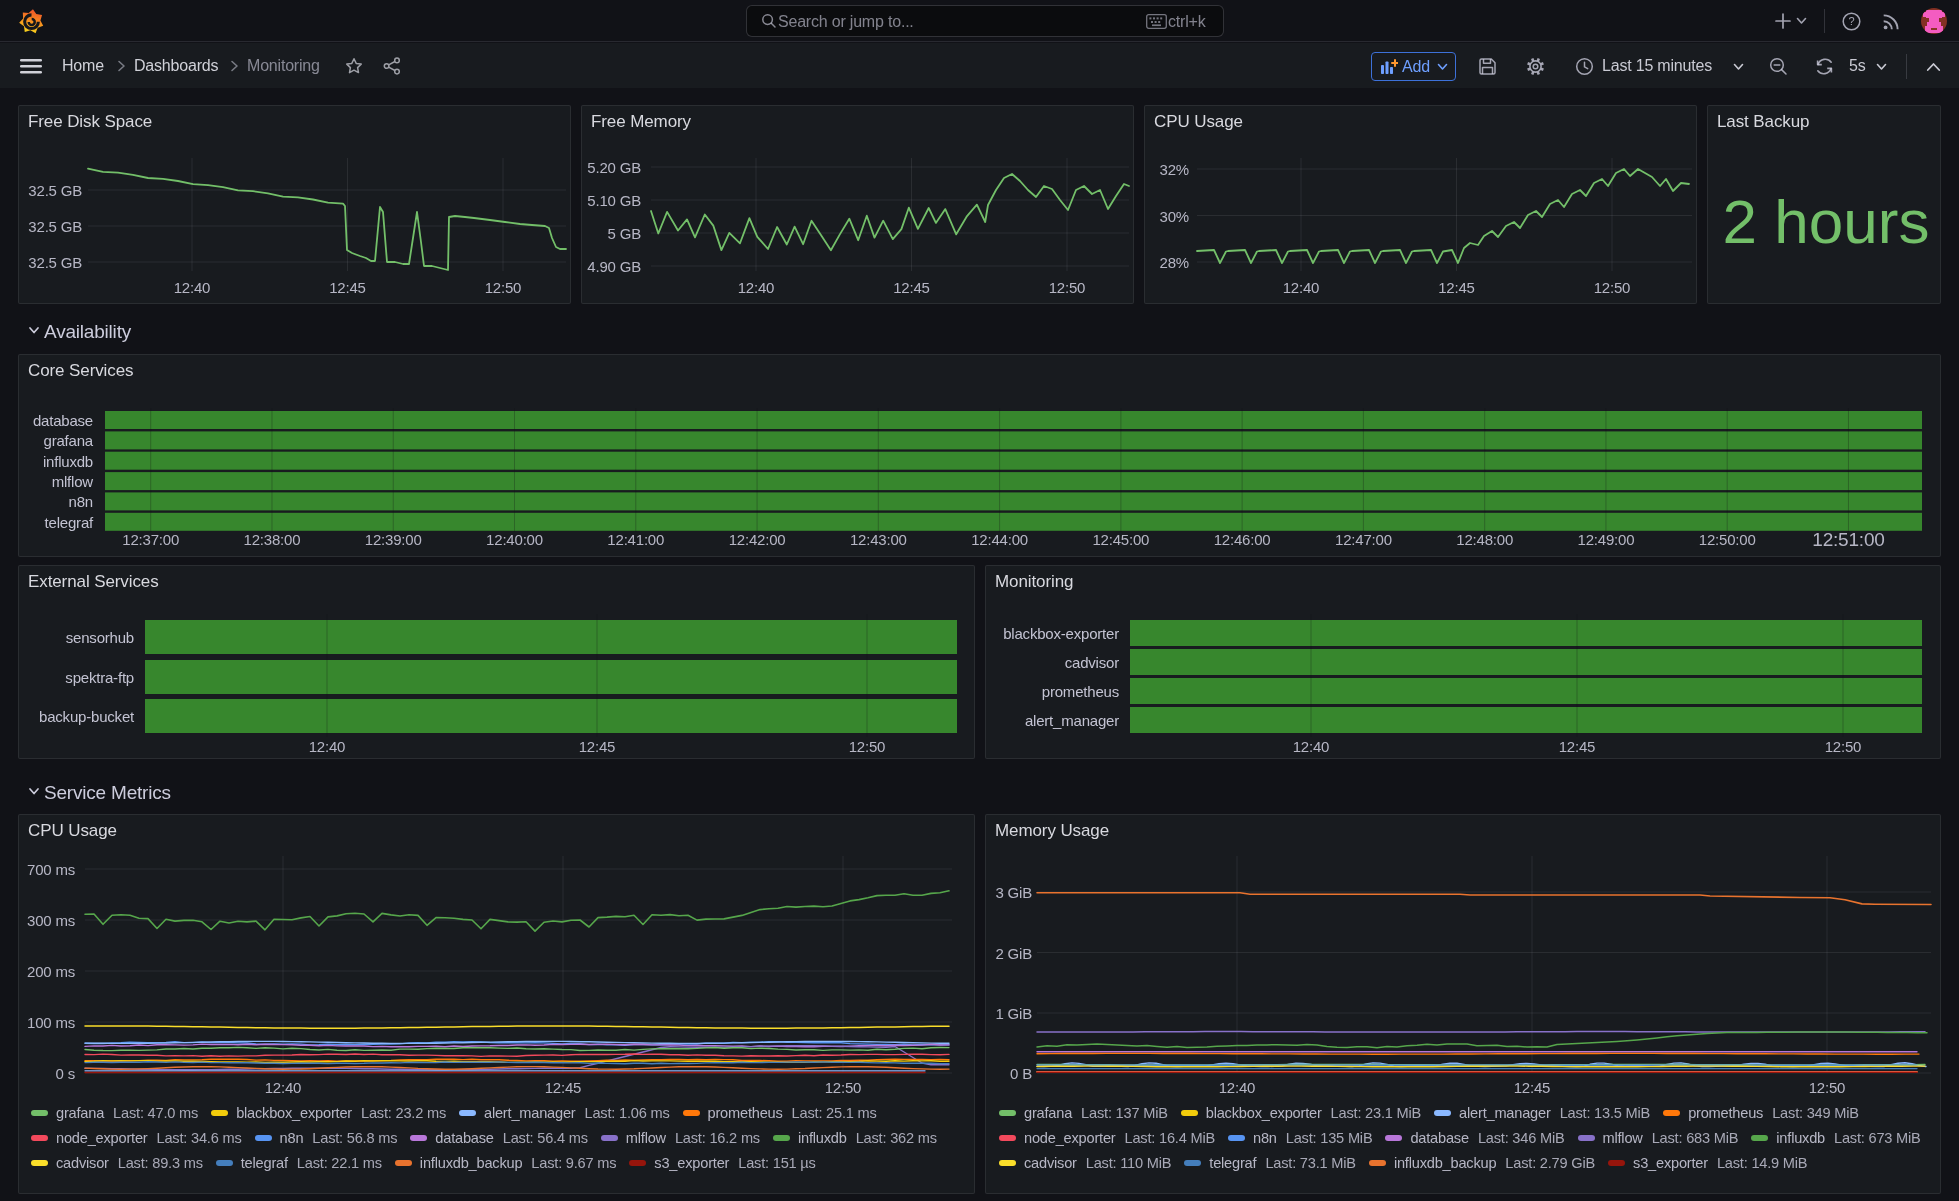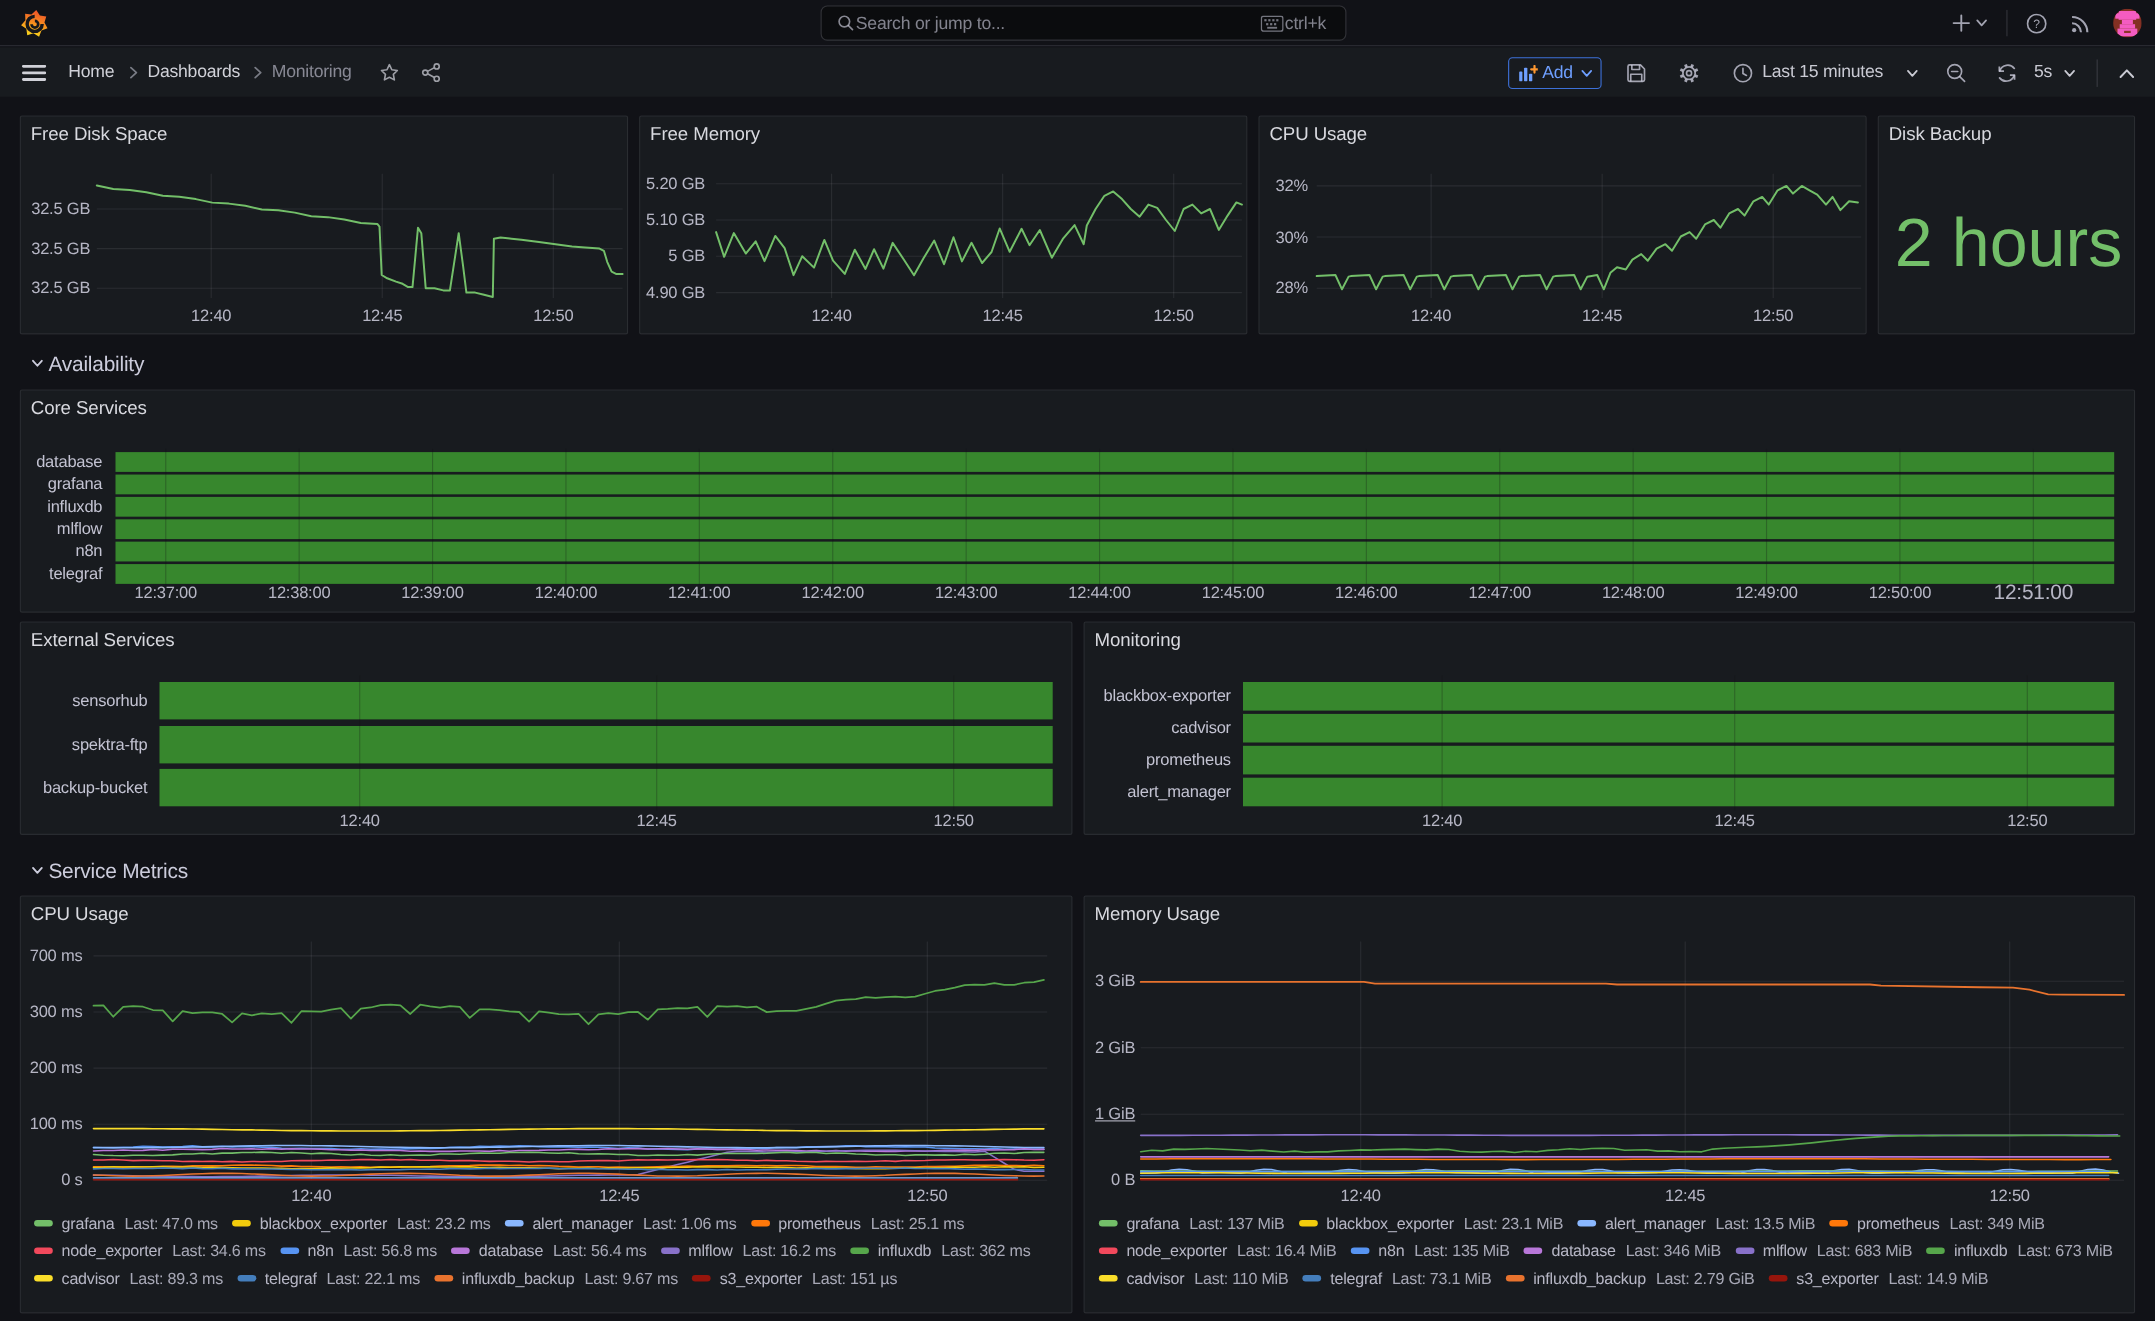--- a/index.html
+++ b/index.html
@@ -171,21 +171,21 @@
 <svg class="abs" style="left:1926px;top:62px" width="15" height="10" viewBox="0 0 15 10">
 <path d="M1.8 8 7.5 2 13.2 8" fill="none" stroke="#c9cad3" stroke-width="1.8" stroke-linecap="round" stroke-linejoin="round"></path>
   </svg>
 <div class="panel" style="left:18px;top:105px;width:553px;height:199px"></div>
 <div class="ptitle" style="left:28px;top:112px">Free Disk Space</div>
 <div class="panel" style="left:581px;top:105px;width:553px;height:199px"></div>
 <div class="ptitle" style="left:591px;top:112px">Free Memory</div>
 <div class="panel" style="left:1144px;top:105px;width:553px;height:199px"></div>
 <div class="ptitle" style="left:1154px;top:112px">CPU Usage</div>
 <div class="panel" style="left:1707px;top:105px;width:234px;height:199px"></div>
-<div class="ptitle" style="left:1717px;top:112px">Disk Backup</div>
+<div class="ptitle" style="left:1717px;top:112px">Last Backup</div>
 <svg class="abs" style="left:18px;top:105px" width="553" height="199" viewBox="0 0 553 199">
     <line x1="70" y1="85" x2="548" y2="85" stroke="rgba(204,204,220,0.10)" stroke-width="1"></line>
     <line x1="70" y1="121" x2="548" y2="121" stroke="rgba(204,204,220,0.10)" stroke-width="1"></line>
     <line x1="70" y1="157" x2="548" y2="157" stroke="rgba(204,204,220,0.10)" stroke-width="1"></line>
     <line x1="174" y1="53" x2="174" y2="166" stroke="rgba(204,204,220,0.10)" stroke-width="1"></line>
     <line x1="329.5" y1="53" x2="329.5" y2="166" stroke="rgba(204,204,220,0.10)" stroke-width="1"></line>
     <line x1="485" y1="53" x2="485" y2="166" stroke="rgba(204,204,220,0.10)" stroke-width="1"></line>
     <polyline points="70.0,63.6 85.0,66.9 100.0,67.7 115.0,69.8 130.0,73.0 145.0,73.9 160.0,76.0 175.0,79.2 190.0,80.1 205.0,82.1 220.0,85.4 235.0,86.2 250.0,88.3 265.0,91.6 280.0,92.4 295.0,94.5 310.0,97.7 325.0,98.6 327.0,101.0 329.0,145.0 334.0,148.0 342.0,151.0 348.0,153.0 353.0,156.0 357.0,156.0 362.0,102.0 365.0,107.0 369.0,157.0 377.0,157.0 385.0,159.0 391.0,159.0 395.0,133.0 399.0,107.0 403.0,137.0 406.0,161.0 414.0,161.0 422.0,163.0 430.0,165.0 431.0,112.0 437.0,111.0 447.0,112.0 456.0,113.0 472.0,115.0 487.0,117.0 502.0,119.0 514.0,120.0 527.0,121.0 531.0,123.0 534.0,133.0 538.0,142.0 542.0,144.0 548.0,144.0" fill="none" stroke="#73bf69" stroke-width="1.8" stroke-linejoin="round" stroke-linecap="round"></polyline>
   </svg>
 <div class="lb " style="right:1877px;text-align:right;top:190px;font-size:15px;color:rgba(204,204,220,0.88);font-weight:400;">32.5 GB</div>
@@ -371,19 +371,19 @@
     <polyline points="52.0,250.4 64.0,250.5 76.0,250.5 88.0,250.6 100.0,250.6 112.0,250.7 124.0,250.8 136.0,250.9 148.0,250.9 160.0,251.0 172.0,251.0 184.0,251.0 196.0,251.0 208.0,251.0 220.0,251.0 232.0,250.9 244.0,250.9 256.0,250.8 268.0,250.7 280.0,250.7 292.0,250.6 304.0,250.5 316.0,250.5 328.0,250.5 340.0,250.4 352.0,250.4 364.0,250.4 376.0,250.5 388.0,250.5 400.0,250.6 412.0,250.6 424.0,250.7 436.0,250.8 448.0,250.8 460.0,250.9 472.0,251.0 484.0,251.0 496.0,251.0 508.0,251.0 520.0,251.0 532.0,251.0 544.0,250.9 556.0,250.9 568.0,250.8 580.0,250.8 592.0,250.7 604.0,250.6 616.0,250.6 628.0,250.5 640.0,250.5 652.0,250.4 664.0,250.4 676.0,250.4 688.0,250.5 700.0,250.5 712.0,250.6 724.0,250.6 736.0,250.7 748.0,250.8 760.0,250.8 772.0,250.9 784.0,250.9 796.0,251.0 808.0,251.0 820.0,251.0 832.0,251.0 844.0,251.0 856.0,251.0 868.0,250.9 880.0,250.8 892.0,250.8 904.0,250.7 916.0,250.6 928.0,250.6 940.0,250.5" fill="none" stroke="#73bf69" stroke-width="1.4" stroke-linejoin="round" stroke-linecap="round"></polyline>
     <polyline points="52.0,251.1 72.0,251.1 92.0,251.1 112.0,251.1 132.0,251.1 152.0,251.1 172.0,251.1 192.0,251.1 212.0,251.1 232.0,251.1 252.0,251.1 272.0,251.1 292.0,251.1 312.0,251.1 332.0,251.1 352.0,251.1 372.0,251.1 392.0,251.1 412.0,251.1 432.0,251.1 452.0,251.1 472.0,251.1 492.0,251.1 512.0,251.1 532.0,251.1 552.0,251.1 572.0,251.1 592.0,251.1 612.0,251.1 632.0,251.1 652.0,251.1 672.0,251.1 692.0,251.1 712.0,251.1 732.0,251.1 752.0,251.1 772.0,251.1 792.0,251.1 812.0,251.1 832.0,251.1 852.0,251.1 872.0,251.1 892.0,251.1 912.0,251.1 932.0,251.1" fill="none" stroke="#5794f2" stroke-width="1.4" stroke-linejoin="round" stroke-linecap="round"></polyline>
     <polyline points="52.0,252.5 64.0,252.3 76.0,252.2 88.0,252.2 100.0,252.1 112.0,252.1 124.0,252.2 136.0,252.3 148.0,252.4 160.0,252.5 172.0,252.7 184.0,252.8 196.0,252.8 208.0,252.8 220.0,252.8 232.0,252.7 244.0,252.6 256.0,252.5 268.0,252.4 280.0,252.3 292.0,252.2 304.0,252.1 316.0,252.1 328.0,252.2 340.0,252.2 352.0,252.4 364.0,252.5 376.0,252.6 388.0,252.7 400.0,252.8 412.0,252.8 424.0,252.8 436.0,252.8 448.0,252.7 460.0,252.5 472.0,252.4 484.0,252.3 496.0,252.2 508.0,252.1 520.0,252.1 532.0,252.1 544.0,252.2 556.0,252.3 568.0,252.5 580.0,252.6 592.0,252.7 604.0,252.8 616.0,252.8 628.0,252.8 640.0,252.8 652.0,252.7 664.0,252.6 676.0,252.5 688.0,252.3 700.0,252.2 712.0,252.1 724.0,252.1 736.0,252.1 748.0,252.2 760.0,252.3 772.0,252.4 784.0,252.5 796.0,252.7 808.0,252.8 820.0,252.8 832.0,252.8 844.0,252.8 856.0,252.7 868.0,252.6 880.0,252.5 892.0,252.4 904.0,252.2 916.0,252.2 928.0,252.1 940.0,252.1" fill="none" stroke="#fade2a" stroke-width="1.4" stroke-linejoin="round" stroke-linecap="round"></polyline>
     <polyline points="52.0,254.6 72.0,254.6 92.0,254.6 112.0,254.6 132.0,254.6 152.0,254.6 172.0,254.6 192.0,254.6 212.0,254.6 232.0,254.6 252.0,254.6 272.0,254.6 292.0,254.6 312.0,254.6 332.0,254.6 352.0,254.6 372.0,254.6 392.0,254.6 412.0,254.6 432.0,254.6 452.0,254.6 472.0,254.6 492.0,254.6 512.0,254.6 532.0,254.6 552.0,254.6 572.0,254.6 592.0,254.6 612.0,254.6 632.0,254.6 652.0,254.6 672.0,254.6 692.0,254.6 712.0,254.6 732.0,254.6 752.0,254.6 772.0,254.6 792.0,254.6 812.0,254.6 832.0,254.6 852.0,254.6 872.0,254.6 892.0,254.6 912.0,254.6 932.0,254.6" fill="none" stroke="#447ebc" stroke-width="1.4" stroke-linejoin="round" stroke-linecap="round"></polyline>
     <polyline points="52.0,257.6 72.0,257.6 92.0,257.6 112.0,257.6 132.0,257.6 152.0,257.6 172.0,257.6 192.0,257.6 212.0,257.6 232.0,257.6 252.0,257.6 272.0,257.6 292.0,257.6 312.0,257.6 332.0,257.6 352.0,257.6 372.0,257.6 392.0,257.6 412.0,257.6 432.0,257.6 452.0,257.6 472.0,257.6 492.0,257.6 512.0,257.6 532.0,257.6 552.0,257.6 572.0,257.6 592.0,257.6 612.0,257.6 632.0,257.6 652.0,257.6 672.0,257.6 692.0,257.6 712.0,257.6 732.0,257.6 752.0,257.6 772.0,257.6 792.0,257.6 812.0,257.6 832.0,257.6 852.0,257.6 872.0,257.6 892.0,257.6 912.0,257.6 932.0,257.6" fill="none" stroke="#f2cc0c" stroke-width="1.4" stroke-linejoin="round" stroke-linecap="round"></polyline>
     <polyline points="52.0,258.0 72.0,258.0 92.0,258.0 112.0,258.0 132.0,258.0 152.0,258.0 172.0,258.0 192.0,258.0 212.0,258.0 232.0,258.0 252.0,258.0 272.0,258.0 292.0,258.0 312.0,258.0 332.0,258.0 352.0,258.0 372.0,258.0 392.0,258.0 412.0,258.0 432.0,258.0 452.0,258.0 472.0,258.0 492.0,258.0 512.0,258.0 532.0,258.0 552.0,258.0 572.0,258.0 592.0,258.0 612.0,258.0 632.0,258.0 652.0,258.0 672.0,258.0 692.0,258.0 712.0,258.0 732.0,258.0 752.0,258.0 772.0,258.0 792.0,258.0 812.0,258.0 832.0,258.0 852.0,258.0 872.0,258.0 892.0,258.0 912.0,258.0 932.0,258.0" fill="none" stroke="#f2495c" stroke-width="1.4" stroke-linejoin="round" stroke-linecap="round"></polyline>
     <polyline points="52.0,258.4 72.0,258.4 92.0,258.4 112.0,258.4 132.0,258.4 152.0,258.4 172.0,258.4 192.0,258.4 212.0,258.4 232.0,258.4 252.0,258.4 272.0,258.4 292.0,258.4 312.0,258.4 332.0,258.4 352.0,258.4 372.0,258.4 392.0,258.4 412.0,258.4 432.0,258.4 452.0,258.4 472.0,258.4 492.0,258.4 512.0,258.4 532.0,258.4 552.0,258.4 572.0,258.4 592.0,258.4 612.0,258.4 632.0,258.4 652.0,258.4 672.0,258.4 692.0,258.4 712.0,258.4 732.0,258.4 752.0,258.4 772.0,258.4 792.0,258.4 812.0,258.4 832.0,258.4 852.0,258.4 872.0,258.4 892.0,258.4 912.0,258.4 932.0,258.4" fill="none" stroke="#96150c" stroke-width="1.4" stroke-linejoin="round" stroke-linecap="round"></polyline>
   </svg>
 <div class="lb " style="right:927px;text-align:center;top:892px;font-size:15px;color:rgba(204,204,220,0.88);font-weight:400;">3 GiB</div>
 <div class="lb " style="right:927px;text-align:right;top:952.5px;font-size:15px;color:rgba(204,204,220,0.88);font-weight:400;">2 GiB</div>
-<div class="lb " style="right:927px;text-align:right;top:1013px;font-size:15px;color:rgba(204,204,220,0.88);font-weight:400;text-decoration:underline;">1 GiB</div>
+<div class="lb " style="right:927px;text-align:right;top:1013px;font-size:15px;color:rgba(204,204,220,0.88);font-weight:400;">1 GiB</div>
 <div class="lb " style="right:927px;text-align:right;top:1073px;font-size:15px;color:rgba(204,204,220,0.88);font-weight:400;">0 B</div>
 <div class="lb " style="left:1237px;text-align:center;transform:translate(-50%,-50%);top:1087px;font-size:15px;color:rgba(204,204,220,0.88);font-weight:400;">12:40</div>
 <div class="lb " style="left:1532px;text-align:center;transform:translate(-50%,-50%);top:1087px;font-size:15px;color:rgba(204,204,220,0.88);font-weight:400;">12:45</div>
 <div class="lb " style="left:1827px;text-align:center;transform:translate(-50%,-50%);top:1087px;font-size:15px;color:rgba(204,204,220,0.88);font-weight:400;">12:50</div>
 <div class="leg" style="left:999px;top:1106px"><i style="background:#73bf69"></i><b>grafana</b><s>Last: 137 MiB</s><i style="background:#f2cc0c"></i><b>blackbox_exporter</b><s>Last: 23.1 MiB</s><i style="background:#8ab8ff"></i><b>alert_manager</b><s>Last: 13.5 MiB</s><i style="background:#ff780a"></i><b>prometheus</b><s>Last: 349 MiB</s></div>
 <div class="leg" style="left:999px;top:1131px"><i style="background:#f2495c"></i><b>node_exporter</b><s>Last: 16.4 MiB</s><i style="background:#5794f2"></i><b>n8n</b><s>Last: 135 MiB</s><i style="background:#b877d9"></i><b>database</b><s>Last: 346 MiB</s><i style="background:#8871c9"></i><b>mlflow</b><s>Last: 683 MiB</s><i style="background:#56a64b"></i><b>influxdb</b><s>Last: 673 MiB</s></div>
 <div class="leg" style="left:999px;top:1156px"><i style="background:#fade2a"></i><b>cadvisor</b><s>Last: 110 MiB</s><i style="background:#447ebc"></i><b>telegraf</b><s>Last: 73.1 MiB</s><i style="background:#e8732e"></i><b>influxdb_backup</b><s>Last: 2.79 GiB</s><i style="background:#96150c"></i><b>s3_exporter</b><s>Last: 14.9 MiB</s></div>
 </body></html>

